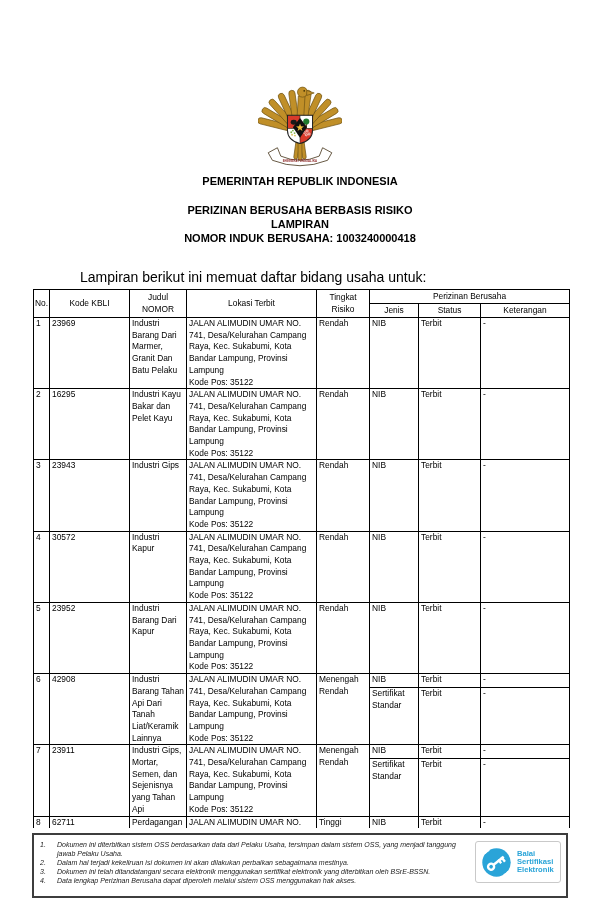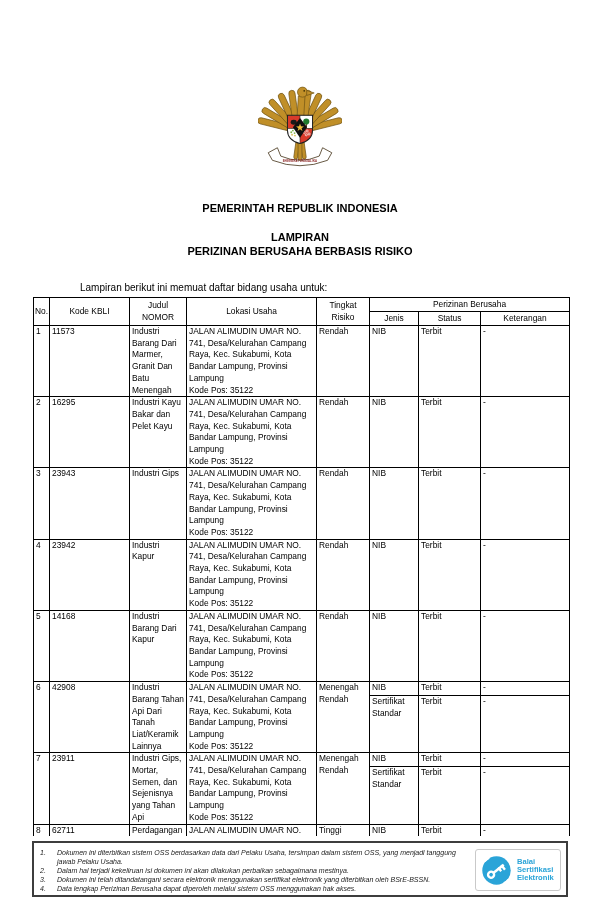--- a/index.html
+++ b/index.html
@@ -1,30 +1,30 @@
 <!DOCTYPE html>
 <html><head>
 <meta charset="utf-8">
 <style>
   html,body{margin:0;padding:0;background:#fff;}
   body{width:600px;height:900px;font-family:"Liberation Sans",sans-serif;color:#000;overflow:hidden;}
   .page{position:relative;width:600px;height:900px;background:#fff;}
   .emblem{display:block;margin:80px auto 0;}
-  .gov-title{text-align:center;font-weight:bold;font-size:11px;margin-top:30px;}
+  .gov-title{text-align:center;font-weight:bold;font-size:11px;margin-top:3px;}
   .title-block{text-align:center;font-weight:bold;font-size:11px;line-height:14px;margin-top:16px;}
-  .intro{font-size:10px;margin:24px 0 4px 33px;padding-left:47px;}
+  .intro{font-size:14px;margin:24px 0 4px 33px;padding-left:47px;}
   table.kbli{border-collapse:collapse;margin-left:33px;width:536px;table-layout:fixed;font-size:8.4px;line-height:11.7px;}
   table.kbli th,table.kbli td{border:1px solid #000;padding:0 2px;overflow:hidden;}
   table.kbli th{font-weight:normal;text-align:center;vertical-align:middle;height:13px;padding:0 1px;}
   table.kbli td{vertical-align:top;text-align:left;word-wrap:break-word;}
   td.c-no{text-align:center;padding:0 1px;}
   td.pre{white-space:pre-line;}
   td.lic-top{height:13px;}
   tr.truncated td{border-bottom:none;}
-  .notes-box{box-sizing:border-box;margin:5px 0 0 32px;width:536px;height:56px;border:2px solid #3d3d3d;display:flex;align-items:flex-start;padding:5px 5px 4px 6px;background:#fff;}
+  .notes-box{box-sizing:border-box;margin:5px 0 0 32px;width:536px;height:65px;border:2px solid #3d3d3d;display:flex;align-items:flex-start;padding:5px 5px 4px 6px;background:#fff;}
   .notes-list{flex:1;padding-right:6px;}
   .note{display:flex;font-style:italic;font-size:7px;line-height:9px;color:#222;}
   .note .n{width:17px;flex:none;}
   .note .t{flex:1;}
   .logo-box{flex:none;width:86px;height:42px;box-sizing:border-box;border:1px solid #c9c9c9;border-radius:3px;background:#fff;display:flex;align-items:center;gap:4px;padding:3px 2px 3px 4px;margin-top:1px;}
   .logo-text{color:#2aa4d8;font-weight:bold;font-size:7.6px;line-height:8.2px;letter-spacing:0;}
 </style>
 </head>
 <body>
 
@@ -108,57 +108,58 @@
     </g>
     <path d="M35,42 h30 v18 q0,12 -15,16 q-15,-4 -15,-16 z" fill="none" stroke="#222222" stroke-width="1.2"></path>
     <g>
       <path d="M12,87 L23,81 L27,91 Q50,101 73,91 L77,81 L88,87 L83,96 Q50,109 17,96 Z" fill="#ffffff" stroke="#4a3a20" stroke-width="1"></path>
       <text x="50" y="97.6" font-size="3.3" text-anchor="middle" fill="#8a1f1f" font-weight="bold">BHINNEKA TUNGGAL IKA</text>
     </g>
   </svg>
 
   <div class="gov-title">PEMERINTAH REPUBLIK INDONESIA</div>
   <div class="title-block">
+    <div>PERIZINAN BERUSAHA BERBASIS RISIKO</div>
     <div>LAMPIRAN</div>
-    <div>PERIZINAN BERUSAHA BERBASIS RISIKO</div>
+    <div>NOMOR INDUK BERUSAHA: 1003240000418</div>
   </div>
 
   <div class="intro">Lampiran berikut ini memuat daftar bidang usaha untuk:</div>
 
   <table class="kbli">
     <colgroup>
       <col style="width:16px">
         <col style="width:80px">
         <col style="width:57px">
         <col style="width:130px">
       <col style="width:53px">
         <col style="width:49px">
         <col style="width:62px">
         <col style="width:89px">
     </colgroup>
     <thead>
       <tr>
         <th rowspan="2">No.</th>
         <th rowspan="2">Kode KBLI</th>
         <th rowspan="2">Judul NOMOR</th>
-        <th rowspan="2">Lokasi Usaha</th>
+        <th rowspan="2">Lokasi Terbit</th>
         <th rowspan="2">Tingkat Risiko</th>
         <th colspan="3">Perizinan Berusaha</th>
       </tr>
       <tr>
         <th>Jenis</th>
         <th>Status</th>
         <th>Keterangan</th>
       </tr>
     </thead>
     <tbody>
         <tr>
           <td class="c-no">1</td>
-          <td>11573</td>
-          <td>Industri Barang Dari Marmer, Granit Dan Batu Menengah</td>
+          <td>23969</td>
+          <td>Industri Barang Dari Marmer, Granit Dan Batu Pelaku</td>
           <td class="pre">JALAN ALIMUDIN UMAR NO. 741, Desa/Kelurahan Campang Raya, Kec. Sukabumi, Kota Bandar Lampung, Provinsi Lampung
 Kode Pos: 35122</td>
           <td>Rendah</td>
           <td>NIB</td>
           <td>Terbit</td>
           <td>-</td>
         </tr>
         <tr>
           <td class="c-no">2</td>
           <td>16295</td>
@@ -176,32 +177,32 @@
           <td>Industri Gips</td>
           <td class="pre">JALAN ALIMUDIN UMAR NO. 741, Desa/Kelurahan Campang Raya, Kec. Sukabumi, Kota Bandar Lampung, Provinsi Lampung
 Kode Pos: 35122</td>
           <td>Rendah</td>
           <td>NIB</td>
           <td>Terbit</td>
           <td>-</td>
         </tr>
         <tr>
           <td class="c-no">4</td>
-          <td>23942</td>
+          <td>30572</td>
           <td>Industri Kapur</td>
           <td class="pre">JALAN ALIMUDIN UMAR NO. 741, Desa/Kelurahan Campang Raya, Kec. Sukabumi, Kota Bandar Lampung, Provinsi Lampung
 Kode Pos: 35122</td>
           <td>Rendah</td>
           <td>NIB</td>
           <td>Terbit</td>
           <td>-</td>
         </tr>
         <tr>
           <td class="c-no">5</td>
-          <td>14168</td>
+          <td>23952</td>
           <td>Industri Barang Dari Kapur</td>
           <td class="pre">JALAN ALIMUDIN UMAR NO. 741, Desa/Kelurahan Campang Raya, Kec. Sukabumi, Kota Bandar Lampung, Provinsi Lampung
 Kode Pos: 35122</td>
           <td>Rendah</td>
           <td>NIB</td>
           <td>Terbit</td>
           <td>-</td>
         </tr>
         <tr>
           <td class="c-no" rowspan="2">6</td>

